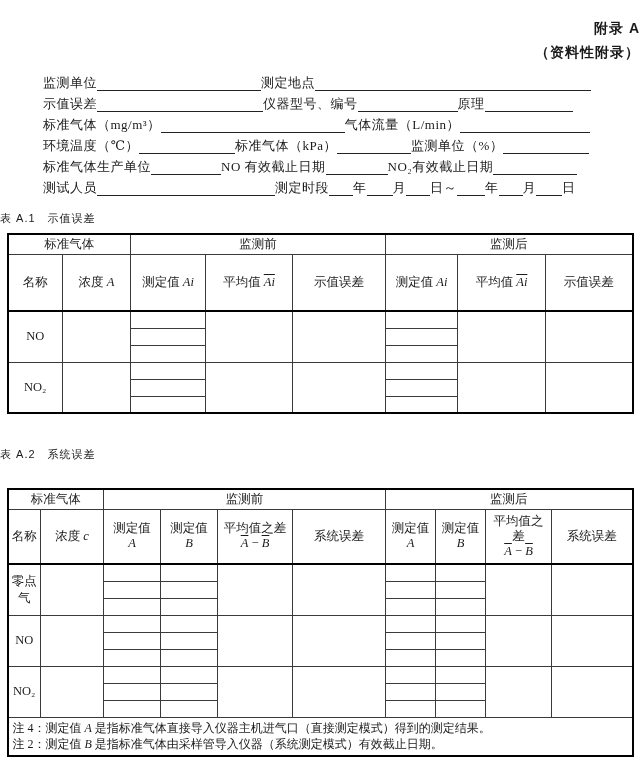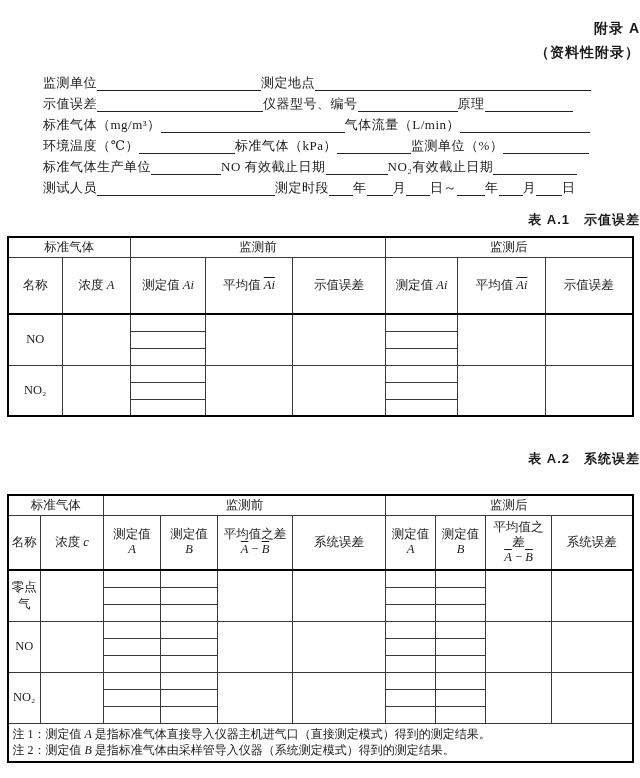--- a/index.html
+++ b/index.html
@@ -11,22 +11,22 @@
   
   .titles{padding-top:16px;text-align:right;
     font-family:"Liberation Sans","DejaVu Sans",sans-serif;font-weight:bold;}
   .t-line{font-size:14px;line-height:24px;letter-spacing:1px;}
   
   .form{margin:8px 40px 0 43px;font-size:13px;}
   .fline{white-space:nowrap;height:21px;line-height:21px;}
   .flabel{display:inline-block;letter-spacing:0.5px;}
   .fblank{display:inline-block;border-bottom:1px solid #222;height:16px;vertical-align:bottom;margin-bottom:2px;}
   
-  .tbl-caption{text-align:right;font-family:"Liberation Sans","DejaVu Sans",sans-serif;
-    font-weight:bold;font-size:13px;letter-spacing:1px;}
+  .tbl-caption{text-align:left;font-family:"Liberation Sans","DejaVu Sans",sans-serif;
+    font-weight:normal;font-size:11px;letter-spacing:1px;}
   .cap1{margin-top:13px;margin-bottom:7px;}
   .cap2{margin-top:33px;margin-bottom:26px;}
   
   table{border-collapse:collapse;margin:0 auto;table-layout:fixed;border:2px solid #000;}
   td,th{border:1px solid #3a3a3a;padding:0 2px;font-size:12.5px;font-weight:normal;
     text-align:center;vertical-align:middle;overflow:hidden;}
   tr.h1{height:20px;}
   #table-a1 tr.h2{height:57px;}
   #table-a2 tr.h2{height:55px;}
   tr.sub{height:17px;margin-left:20px;}
@@ -250,20 +250,20 @@
         </tr>
     <tr class="sub">
           <td></td>
           <td></td>
           <td></td>
           <td></td>
         </tr>
 
     <tr class="noterow">
       <td colspan="10">
-        <div class="note"><span>注 1：测定值 </span><i>A</i><span> 是指标准气体直接导入仪器主机进气口（直接测定模式）得到的测定结果。</span></div>
-        <div class="note"><span>注 2：测定值 </span><i>B</i><span> 是指标准气体由采样管导入仪器（系统测定模式）得到的测定结果。</span></div>
+        <div class="note"><span>注 4：测定值 </span><i>A</i><span> 是指标准气体直接导入仪器主机进气口（直接测定模式）得到的测定结果。</span></div>
+        <div class="note"><span>注 2：测定值 </span><i>B</i><span> 是指标准气体由采样管导入仪器（系统测定模式）有效截止日期。</span></div>
       </td>
     </tr>
   </tbody>
     </table>
 
 </div>
 
 </body></html>

